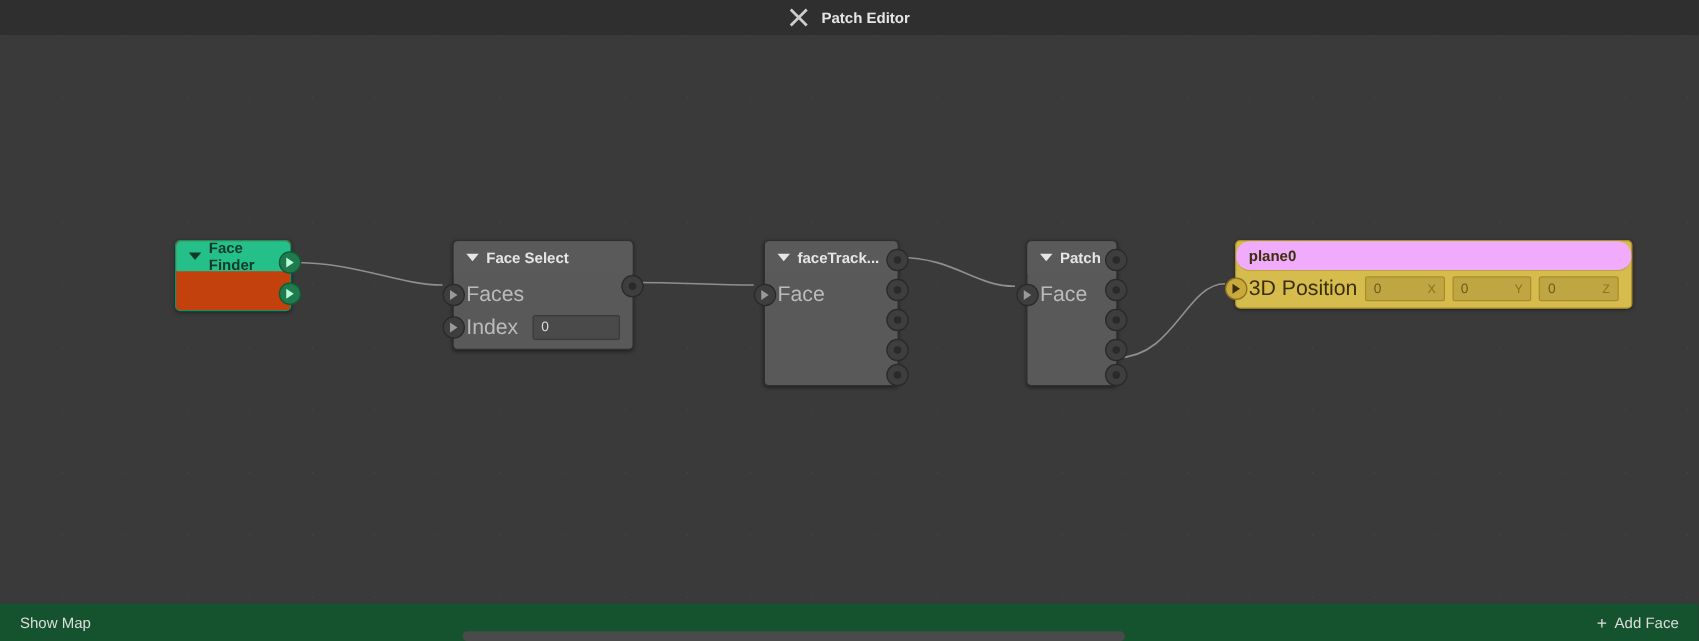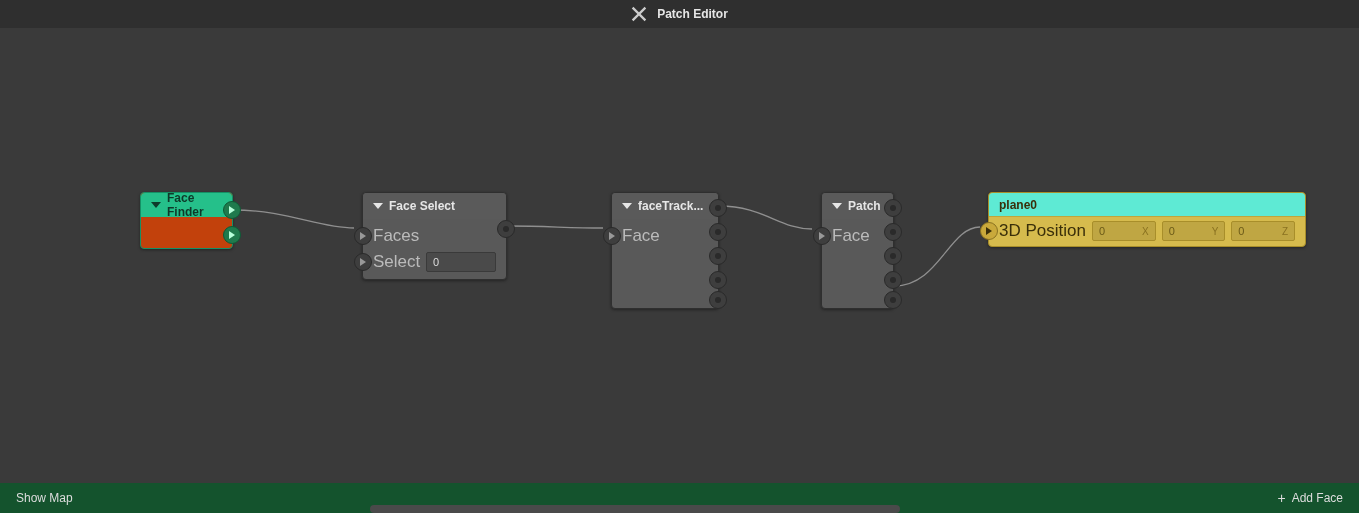--- a/index.html
+++ b/index.html
@@ -82,21 +82,21 @@
   .face-select{ left:362px; top:164px; width:145px; }
   
   .facetrack{ left:611px; top:164px; width:108px; height:117px;}
   
   .nose{ left:821px; top:164px; width:73px; height:117px;}
   
   .plane0{
     left:988px; top:164px; width:318px; height:55px;
     background:#d6bb4d; border:1px solid #a88e2a;
   }
-  .plane0 .title{ background:#5eead4; color:#3a2f0a; border-bottom:1px solid #bfa53c; height:24px;}
+  .plane0 .title{ background:#f0abfc; color:#3a2f0a; border-bottom:1px solid #bfa53c; height:24px;border-radius:11px;}
   .plane0 .row .lbl{ color:#3a2f0a; font-weight:500;}
   .vec-field{
     flex:1; height:20px; display:flex; align-items:center;
     background:rgba(60,50,12,0.15); border:1px solid #a88e2a; border-radius:2px;
     color:#6b5a18; font-size:11px; padding:0 6px; position:relative; margin-left:6px;
   }
   .vec-field .axis{ position:absolute; right:6px; font-size:10px; color:#8a7221;}
   svg.wire{ position:absolute; overflow:visible; pointer-events:none;}
   svg.wire path{ stroke:#8f8f8f; stroke-width:1.3; fill:none;}
   .footer{
@@ -163,21 +163,21 @@
     <div class="body">
       <div class="row">
         <span class="lbl">Faces</span>
         <div class="port in arrow-dark" style="top:4px;">
           <svg viewBox="0 0 10 10">
               <path d="M2 1 L8 5 L2 9 Z"></path>
             </svg>
         </div>
       </div>
       <div class="row">
-        <span class="lbl">Select</span>
+        <span class="lbl">Index</span>
         <input class="inp" value="0" style="">
         <div class="port in arrow-dark" style="top:4px;">
           <svg viewBox="0 0 10 10">
               <path d="M2 1 L8 5 L2 9 Z"></path>
             </svg>
         </div>
       </div>
     </div>
     <div class="port out hole" style="top:27px;"></div>
   </div>

